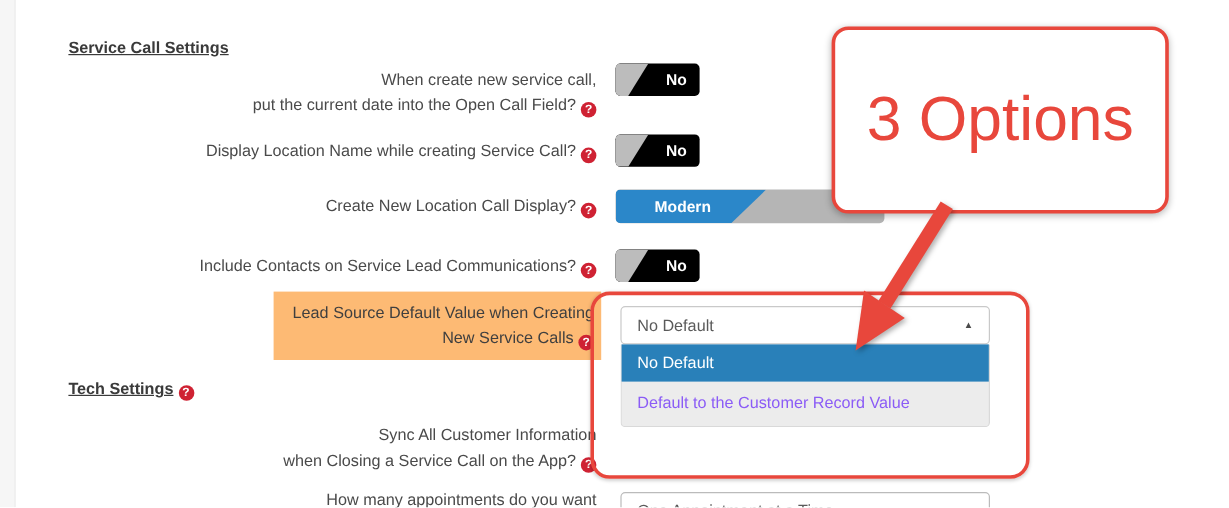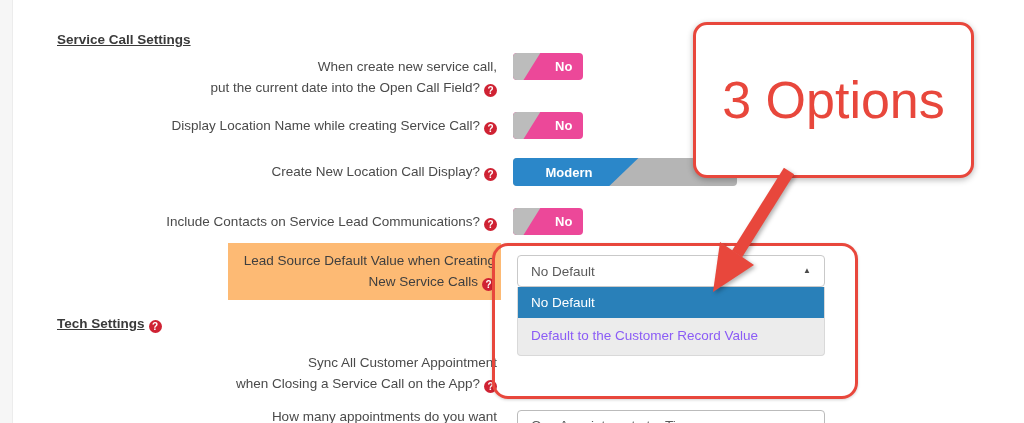--- a/index.html
+++ b/index.html
@@ -17,21 +17,21 @@
     position:absolute;right:527px;width:430px;text-align:right;
     font-size:13.5px;line-height:21px;color:#4a4a4a;
   }
   .qmark{
     display:inline-block;width:13px;height:13px;border-radius:50%;
     background:#cf2233;color:#fff;font-size:10px;font-weight:bold;
     text-align:center;line-height:13px;margin-left:4px;vertical-align:-2px;
     cursor:pointer;
   }
   
-  .toggle{position:absolute;left:513px;border-radius:4px;overflow:hidden;background:#ec4899;z-index:1;}
+  .toggle{position:absolute;left:513px;border-radius:4px;overflow:hidden;background:#000000;z-index:1;}
   .toggle-sm{width:70px;height:27px;}
   .toggle .lighter{
     position:absolute;left:0;top:0;width:100%;height:100%;background:#bcbcbc;
     clip-path:polygon(0 0,39% 0,15% 100%,0 100%);
   }
   .toggle .tval{
     position:absolute;top:0;height:100%;display:flex;align-items:center;justify-content:center;
     color:#fff;font-weight:bold;font-size:13px;
   }
   .toggle-sm .tval{left:45%;width:55%;}
@@ -145,21 +145,21 @@
     <div class="dd-option">Default to the Customer Record Value</div>
   </div>
 
   <div class="red-rect"></div>
 
   <div class="section-heading" style="top:316px;">
     <span>Tech Settings</span><span class="qmark">?</span>
   </div>
 
   <div class="lbl" style="top:352px;">
-    <span>Sync All Customer Appointment</span><br>
+    <span>Sync All Customer Information</span><br>
     <span>when Closing a Service Call on the App?</span><span class="qmark">?</span>
   </div>
 
   <div class="lbl" style="top:406px;">How many appointments do you want</div>
   <div class="bottom-input">
     <span>One Appointment at a Time</span>
   </div>
 
   <div class="callout">
     <span class="callout-text">3 Options</span>

